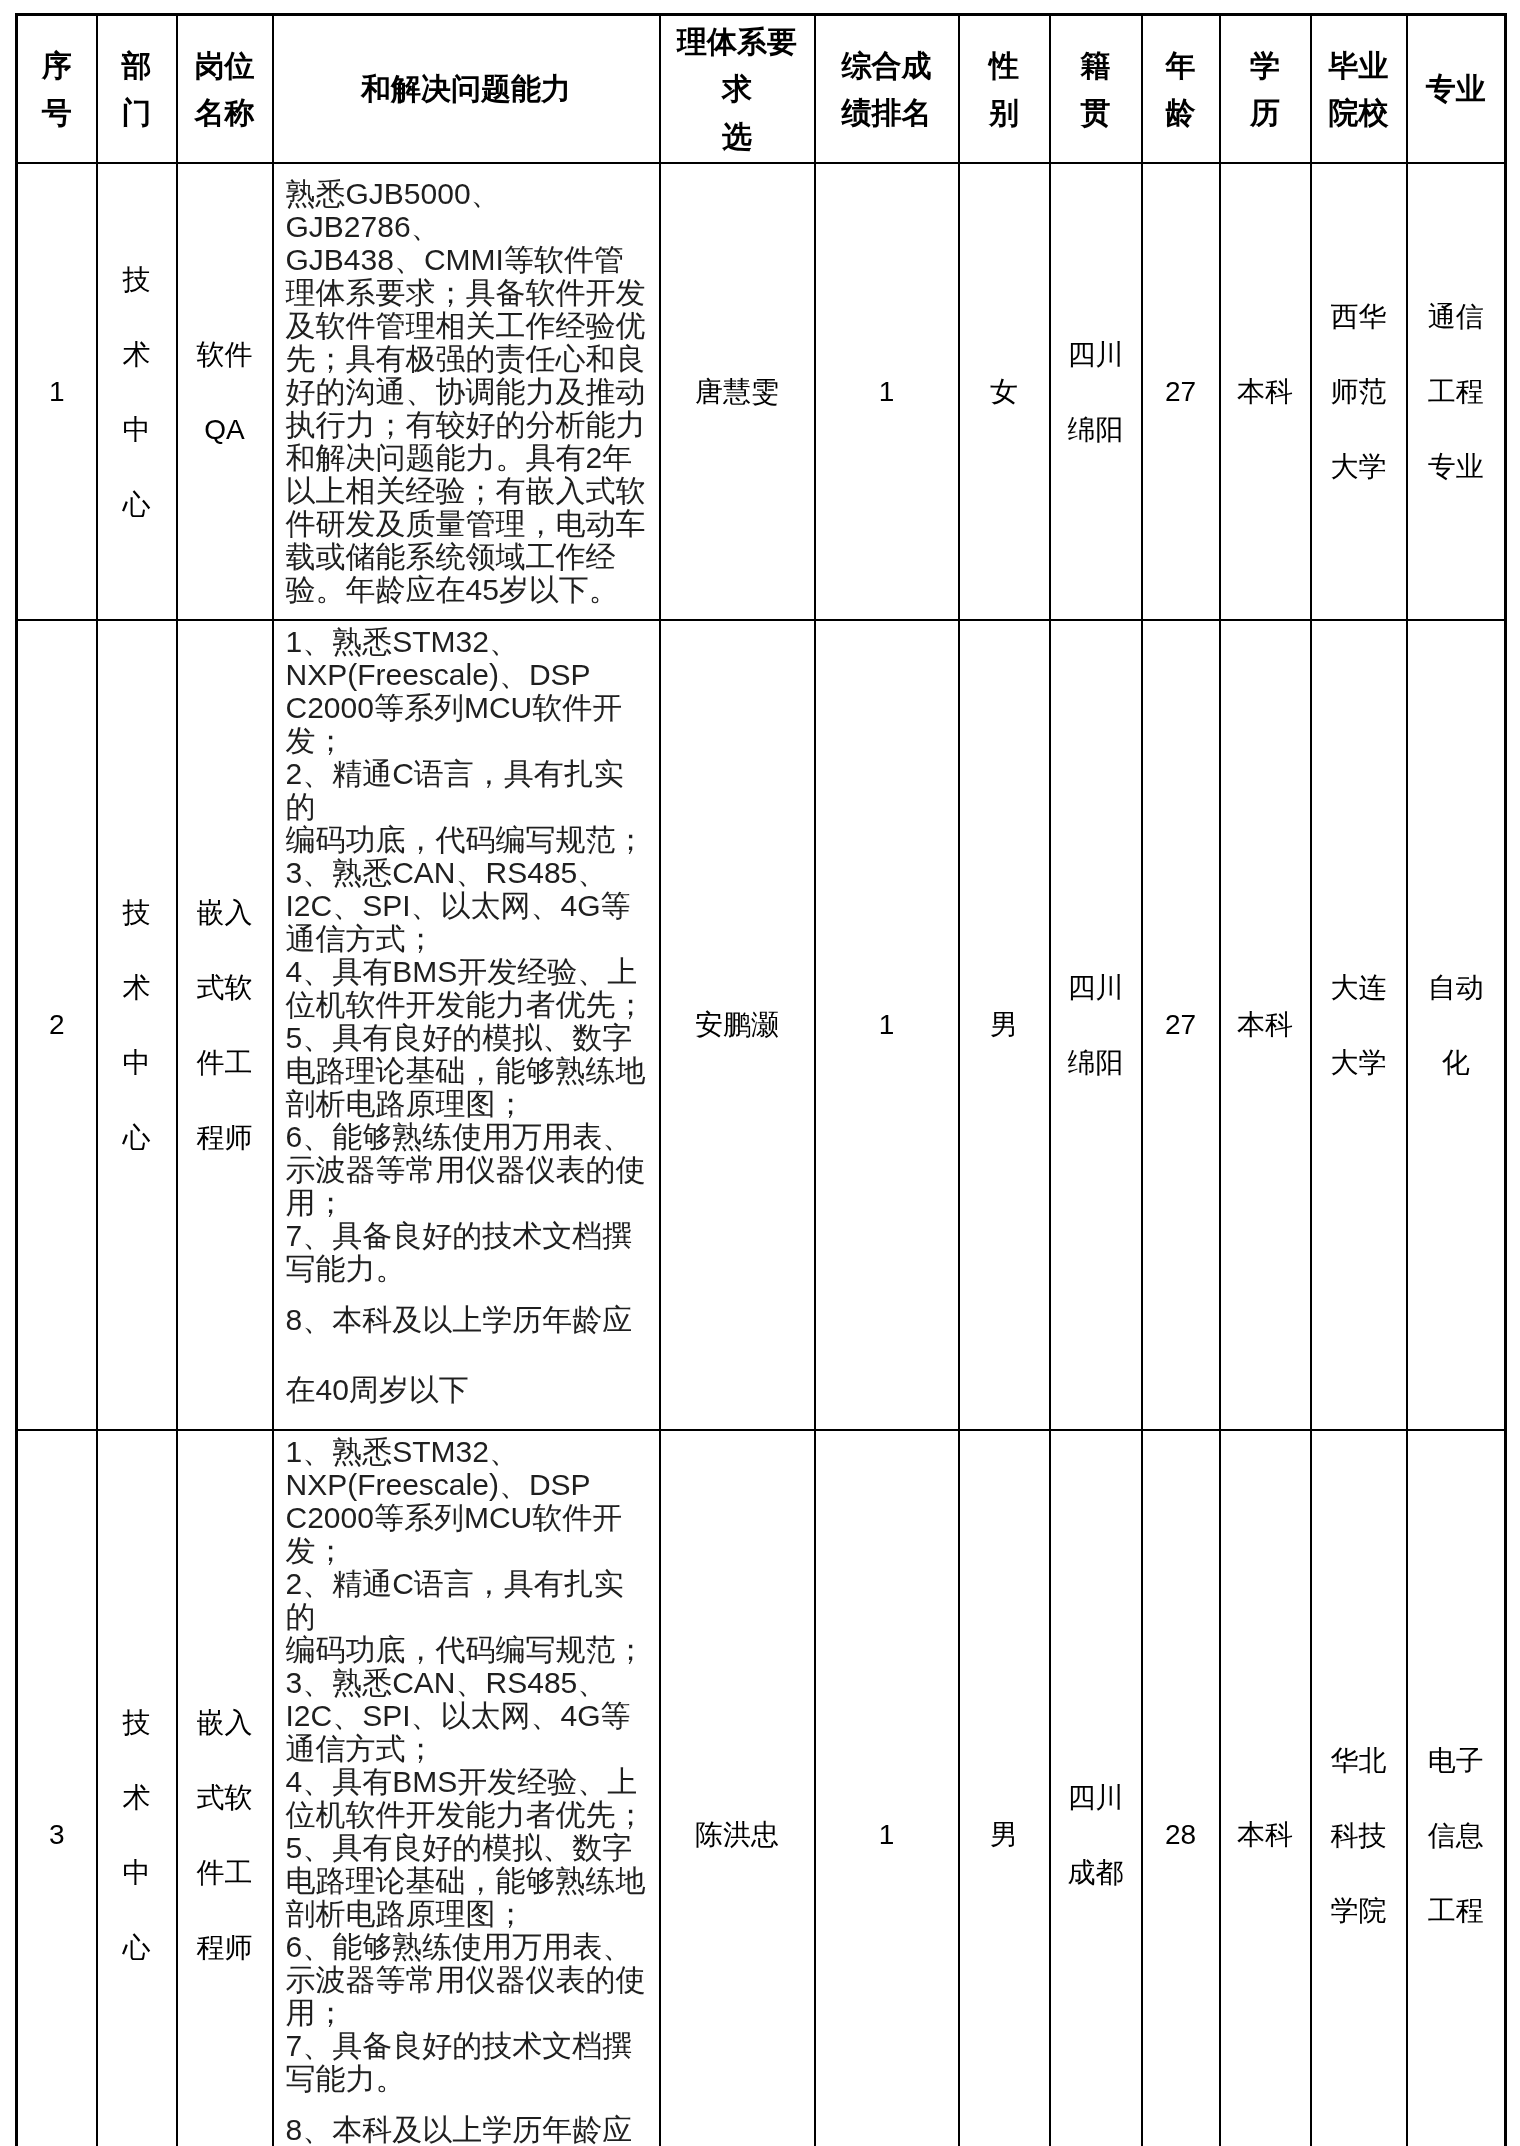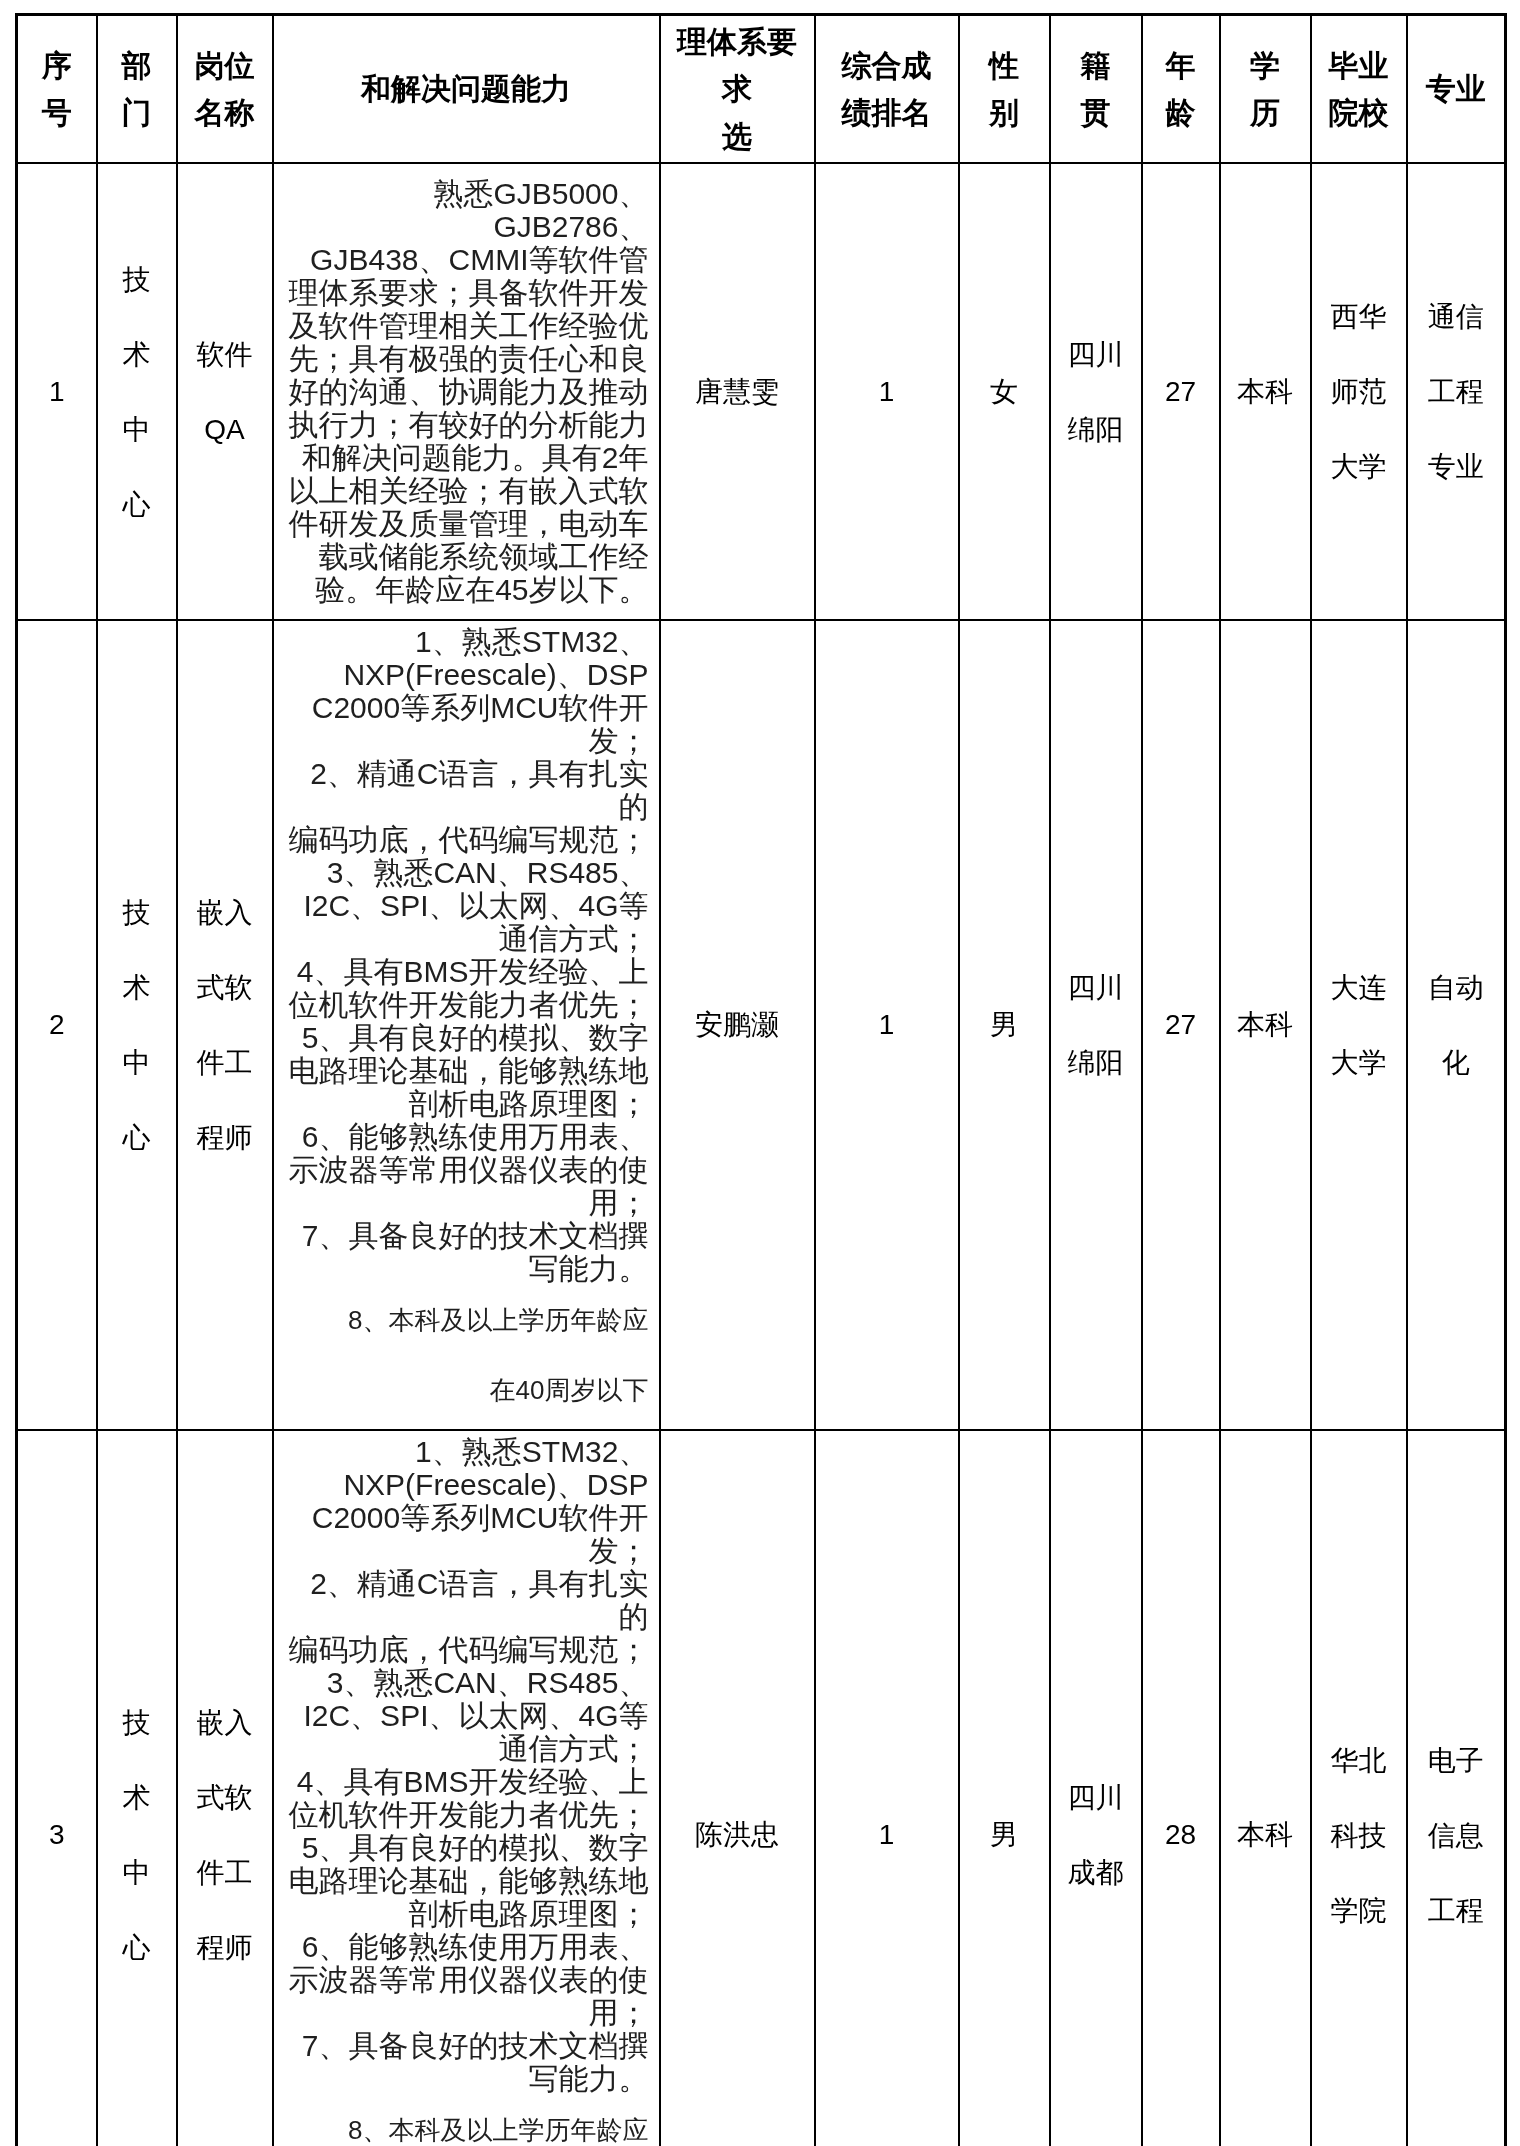--- a/index.html
+++ b/index.html
@@ -51,34 +51,34 @@
   }
   tr.hdr-row  { height: 116px; }
   tr.row-1    { height: 457px; }
   tr.row-2    { height: 771px; }
   tr.row-3    { height: 777px; }
   td.stack {
     white-space: pre-line;
     line-height: 75px;
   }
   td.req-cell {
-    text-align: right;
+    text-align: left;
     vertical-align: middle;
     padding: 4px 10px 4px 12px;
     margin-top: 39px;
   }
   .req-main {
     white-space: pre-line;
     font-size: 30px;
     line-height: 33px;
     color: #1f1f1f;
   }
   .req-extra {
     white-space: pre-line;
-    font-size: 26px;
+    font-size: 30px;
     line-height: 70px;
     color: #1f1f1f;
   }
 </style>
 </head>
 <body>
 
 <div class="page">
   <table class="roster">
     <colgroup>

